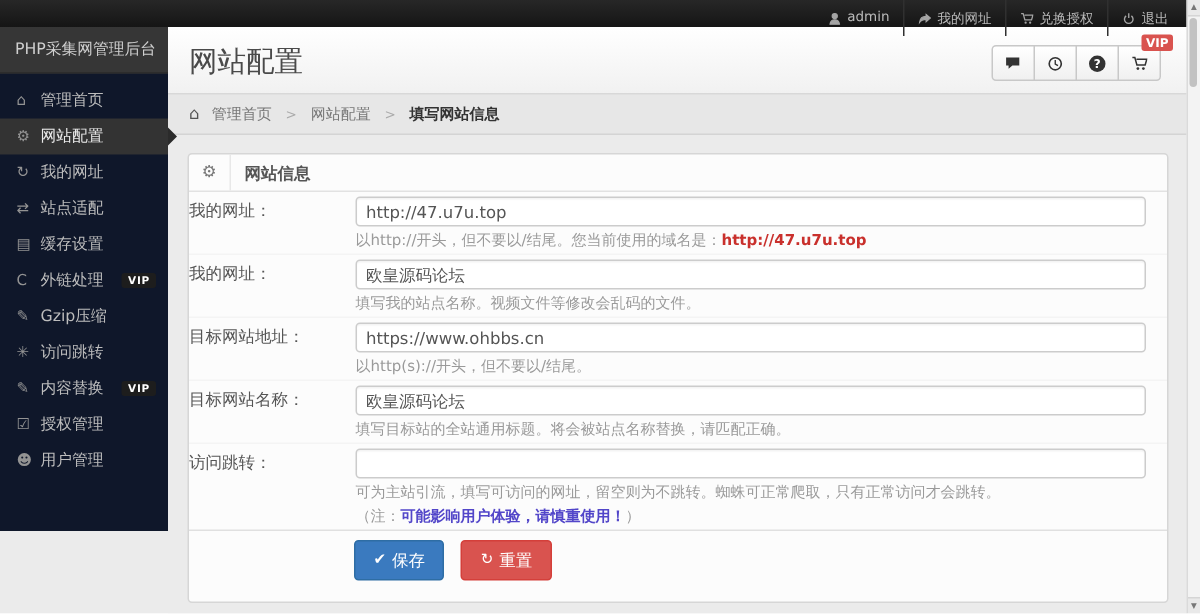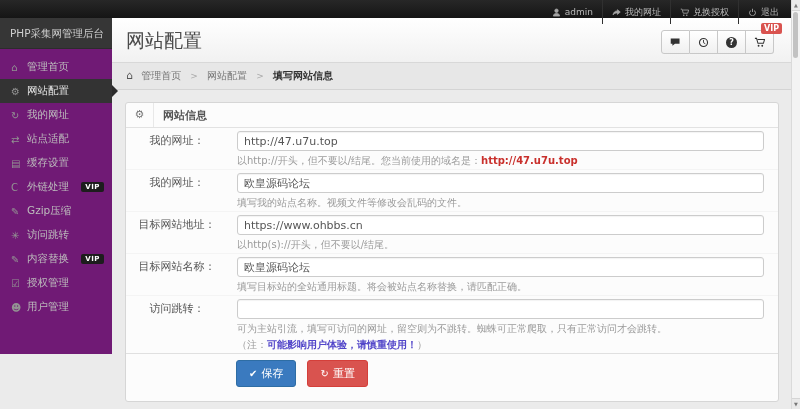--- a/index.html
+++ b/index.html
@@ -14,21 +14,21 @@
   .tb-item:first-child{border-left:none;}
   .tb-item svg{width:9px;height:9px;fill:#a5a5a5;stroke:#a5a5a5;}
   
   .scrollbar{position:absolute;right:0;top:0;width:8px;height:409px;background:#f3f3f3;
              border-left:1px solid #dadada;z-index:40;}
   .sb-btn{height:10px;font-size:5px;color:#777;text-align:center;line-height:10px;background:#e9e9e9;}
   .sb-btn.up{border-bottom:1px solid #d5d5d5;}
   .sb-btn.down{position:absolute;bottom:0;left:0;right:0;border-top:1px solid #d5d5d5;}
   .sb-thumb{position:absolute;top:12px;left:1px;width:5px;height:46px;background:#c2c2c2;border-radius:3px;}
   
-  .sidebar{position:absolute;left:0;top:18px;width:112px;height:336px;background:#701a75;z-index:25;}
+  .sidebar{position:absolute;left:0;top:18px;width:112px;height:336px;background:#0f172a;z-index:25;}
   .brand{height:30px;line-height:30px;padding-left:10px;font-size:10.5px;color:#cfcfcf;
          background:#363636;border-bottom:1px solid #2c2c2c;white-space:nowrap;}
   .menu{padding-top:6px;}
   .s-item{position:relative;height:24px;display:flex;align-items:center;padding:0 8px 0 11px;
           color:#bdbdbd;font-size:10.5px;cursor:pointer;white-space:nowrap;}
   .s-ico{width:16px;font-size:10px;color:#939393;flex-shrink:0;}
   .s-lbl{flex:1;overflow:hidden;}
   .s-item.active{background:#333333;color:#eaeaea;}
   .s-item.active .arrow{position:absolute;right:-6px;top:50%;margin-top:-6px;width:0;height:0;
           border-top:6px solid transparent;border-bottom:6px solid transparent;border-left:6px solid #2b2b2b;}
@@ -57,21 +57,21 @@
   .bc-last{color:#333;font-weight:bold;}
   
   .content{padding:12px 13px 0 13px;}
   .panel{background:#fcfcfc;border:1px solid #d6d6d6;border-radius:3px;}
   .panel-header{height:24px;display:flex;align-items:center;border-bottom:1px solid #e2e2e2;}
   .ph-ico{width:27px;text-align:center;color:#777;font-size:11px;line-height:24px;
           border-right:1px solid #e8e8e8;}
   .ph-title{padding-left:9px;font-size:11px;font-weight:bold;color:#555;}
   .f-row{display:flex;padding:3px 0 2px;border-bottom:1px solid #f4f4f4;}
   .f-row:last-of-type{border-bottom:none;}
-  .f-label{width:102px;text-align:center;font-size:11px;color:#555;line-height:20px;flex-shrink:0;}
+  .f-label{width:102px;text-align:left;font-size:11px;color:#555;line-height:20px;flex-shrink:0;}
   .f-field{flex:1;margin-left:9px;margin-right:14px;}
   .f-input{display:block;width:100%;box-sizing:border-box;height:20px;border:1px solid #ccc;
            border-radius:3px;padding:0 6px;font-size:11px;color:#555;background:#fff;
            font-family:inherit;box-shadow:inset 0 1px 1px rgba(0,0,0,.05);outline:none;}
   .f-hint{margin-top:4px;font-size:10px;color:#9a9a9a;line-height:12px;}
   .hl-red{color:#c9302c;font-weight:bold;}
   .hl-blue{color:#5246c9;font-weight:bold;}
   .panel-footer{border-top:1px solid #e0e0e0;padding:6px 0 14px 110px;}
   .btn{display:inline-flex;align-items:center;gap:4px;font-size:11px;color:#fff;
        padding:5px 12px;border-radius:3px;border:1px solid transparent;cursor:pointer;font-family:inherit;}

